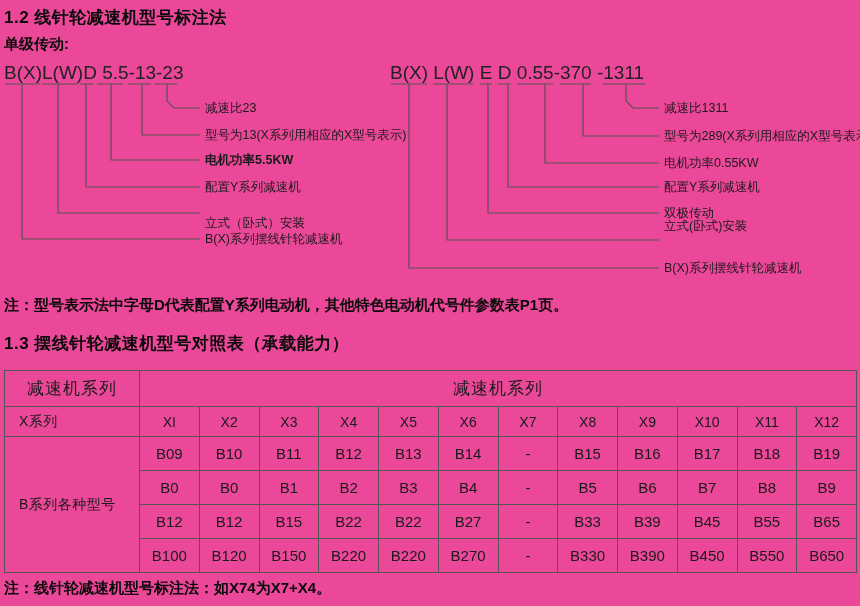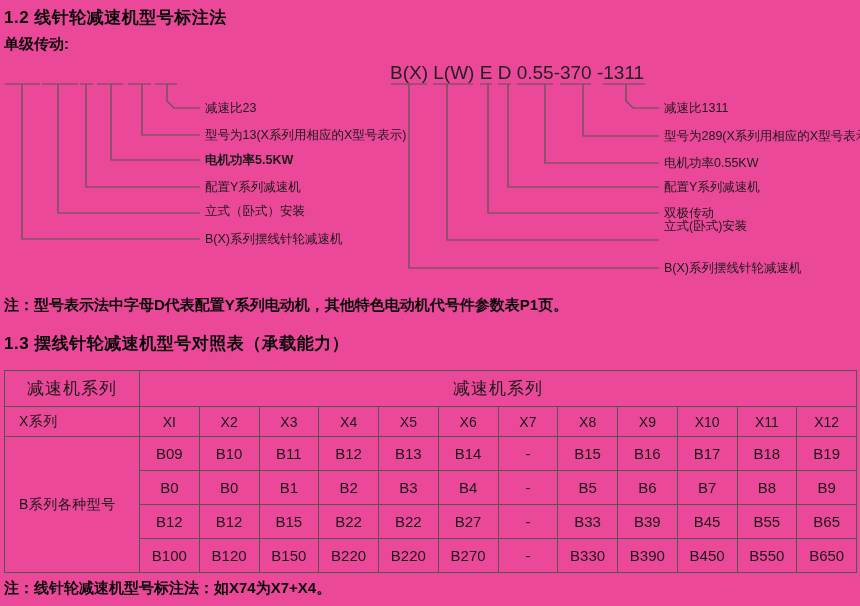--- a/index.html
+++ b/index.html
@@ -74,20 +74,21 @@
   }
 </style>
 </head>
 <body>
 
 <div class="page">
 
   <div class="abs sec-title" style="left:4px; top:6px;">1.2 线针轮减速机型号标注法</div>
   <div class="abs subtitle" style="left:4px; top:35px;">单级传动:</div>
 
+  <div class="abs model-code" style="left:4px; top:62px;">B(X)L(W)D 5.5-13-23</div>
   <div class="abs model-code" style="left:390px; top:62px;">B(X) L(W) E D 0.55-370 -1311</div>
 
   <svg class="lines" width="860" height="300" viewBox="0 0 860 300">
     <path fill="none" stroke="#555" stroke-width="1.2" d="M5 84 H40 M42 84 H78 M80 84 H93 M97 84 H123 M128 84 H151 M155 84 H177
              M167 84 V101 L174 108 L200 108
              M142 84 V135 H200
              M111 84 V160 H200
              M86 84 V187 H200
              M58 84 V213 H200
              M22 84 V239 H200"></path>
@@ -98,21 +99,21 @@
              M508 84 V187 H659
              M488 84 V213 H659
              M447 84 V240 H659
              M409 84 V268 H659"></path>
   </svg>
 
   <div class="abs callout-label" style="left:205px; top:101px;">减速比23</div>
   <div class="abs callout-label" style="left:205px; top:128px;">型号为13(X系列用相应的X型号表示)</div>
   <div class="abs callout-label" style="left:205px; top:153px;font-weight:bold;">电机功率5.5KW</div>
   <div class="abs callout-label" style="left:205px; top:180px;">配置Y系列减速机</div>
-  <div class="abs callout-label" style="left:205px; top:204px;">立式（卧式）安装</div>
+  <div class="abs callout-label" style="left:205px; top:216px;">立式（卧式）安装</div>
   <div class="abs callout-label" style="left:205px; top:232px;">B(X)系列摆线针轮减速机</div>
 
   <div class="abs callout-label" style="left:664px; top:101px;">减速比1311</div>
   <div class="abs callout-label" style="left:664px; top:129px;">型号为289(X系列用相应的X型号表示)</div>
   <div class="abs callout-label" style="left:664px; top:156px;">电机功率0.55KW</div>
   <div class="abs callout-label" style="left:664px; top:180px;">配置Y系列减速机</div>
   <div class="abs callout-label" style="left:664px; top:206px;">双极传动</div>
   <div class="abs callout-label" style="left:664px; top:219px;">立式(卧式)安装</div>
   <div class="abs callout-label" style="left:664px; top:261px;">B(X)系列摆线针轮减速机</div>
 

